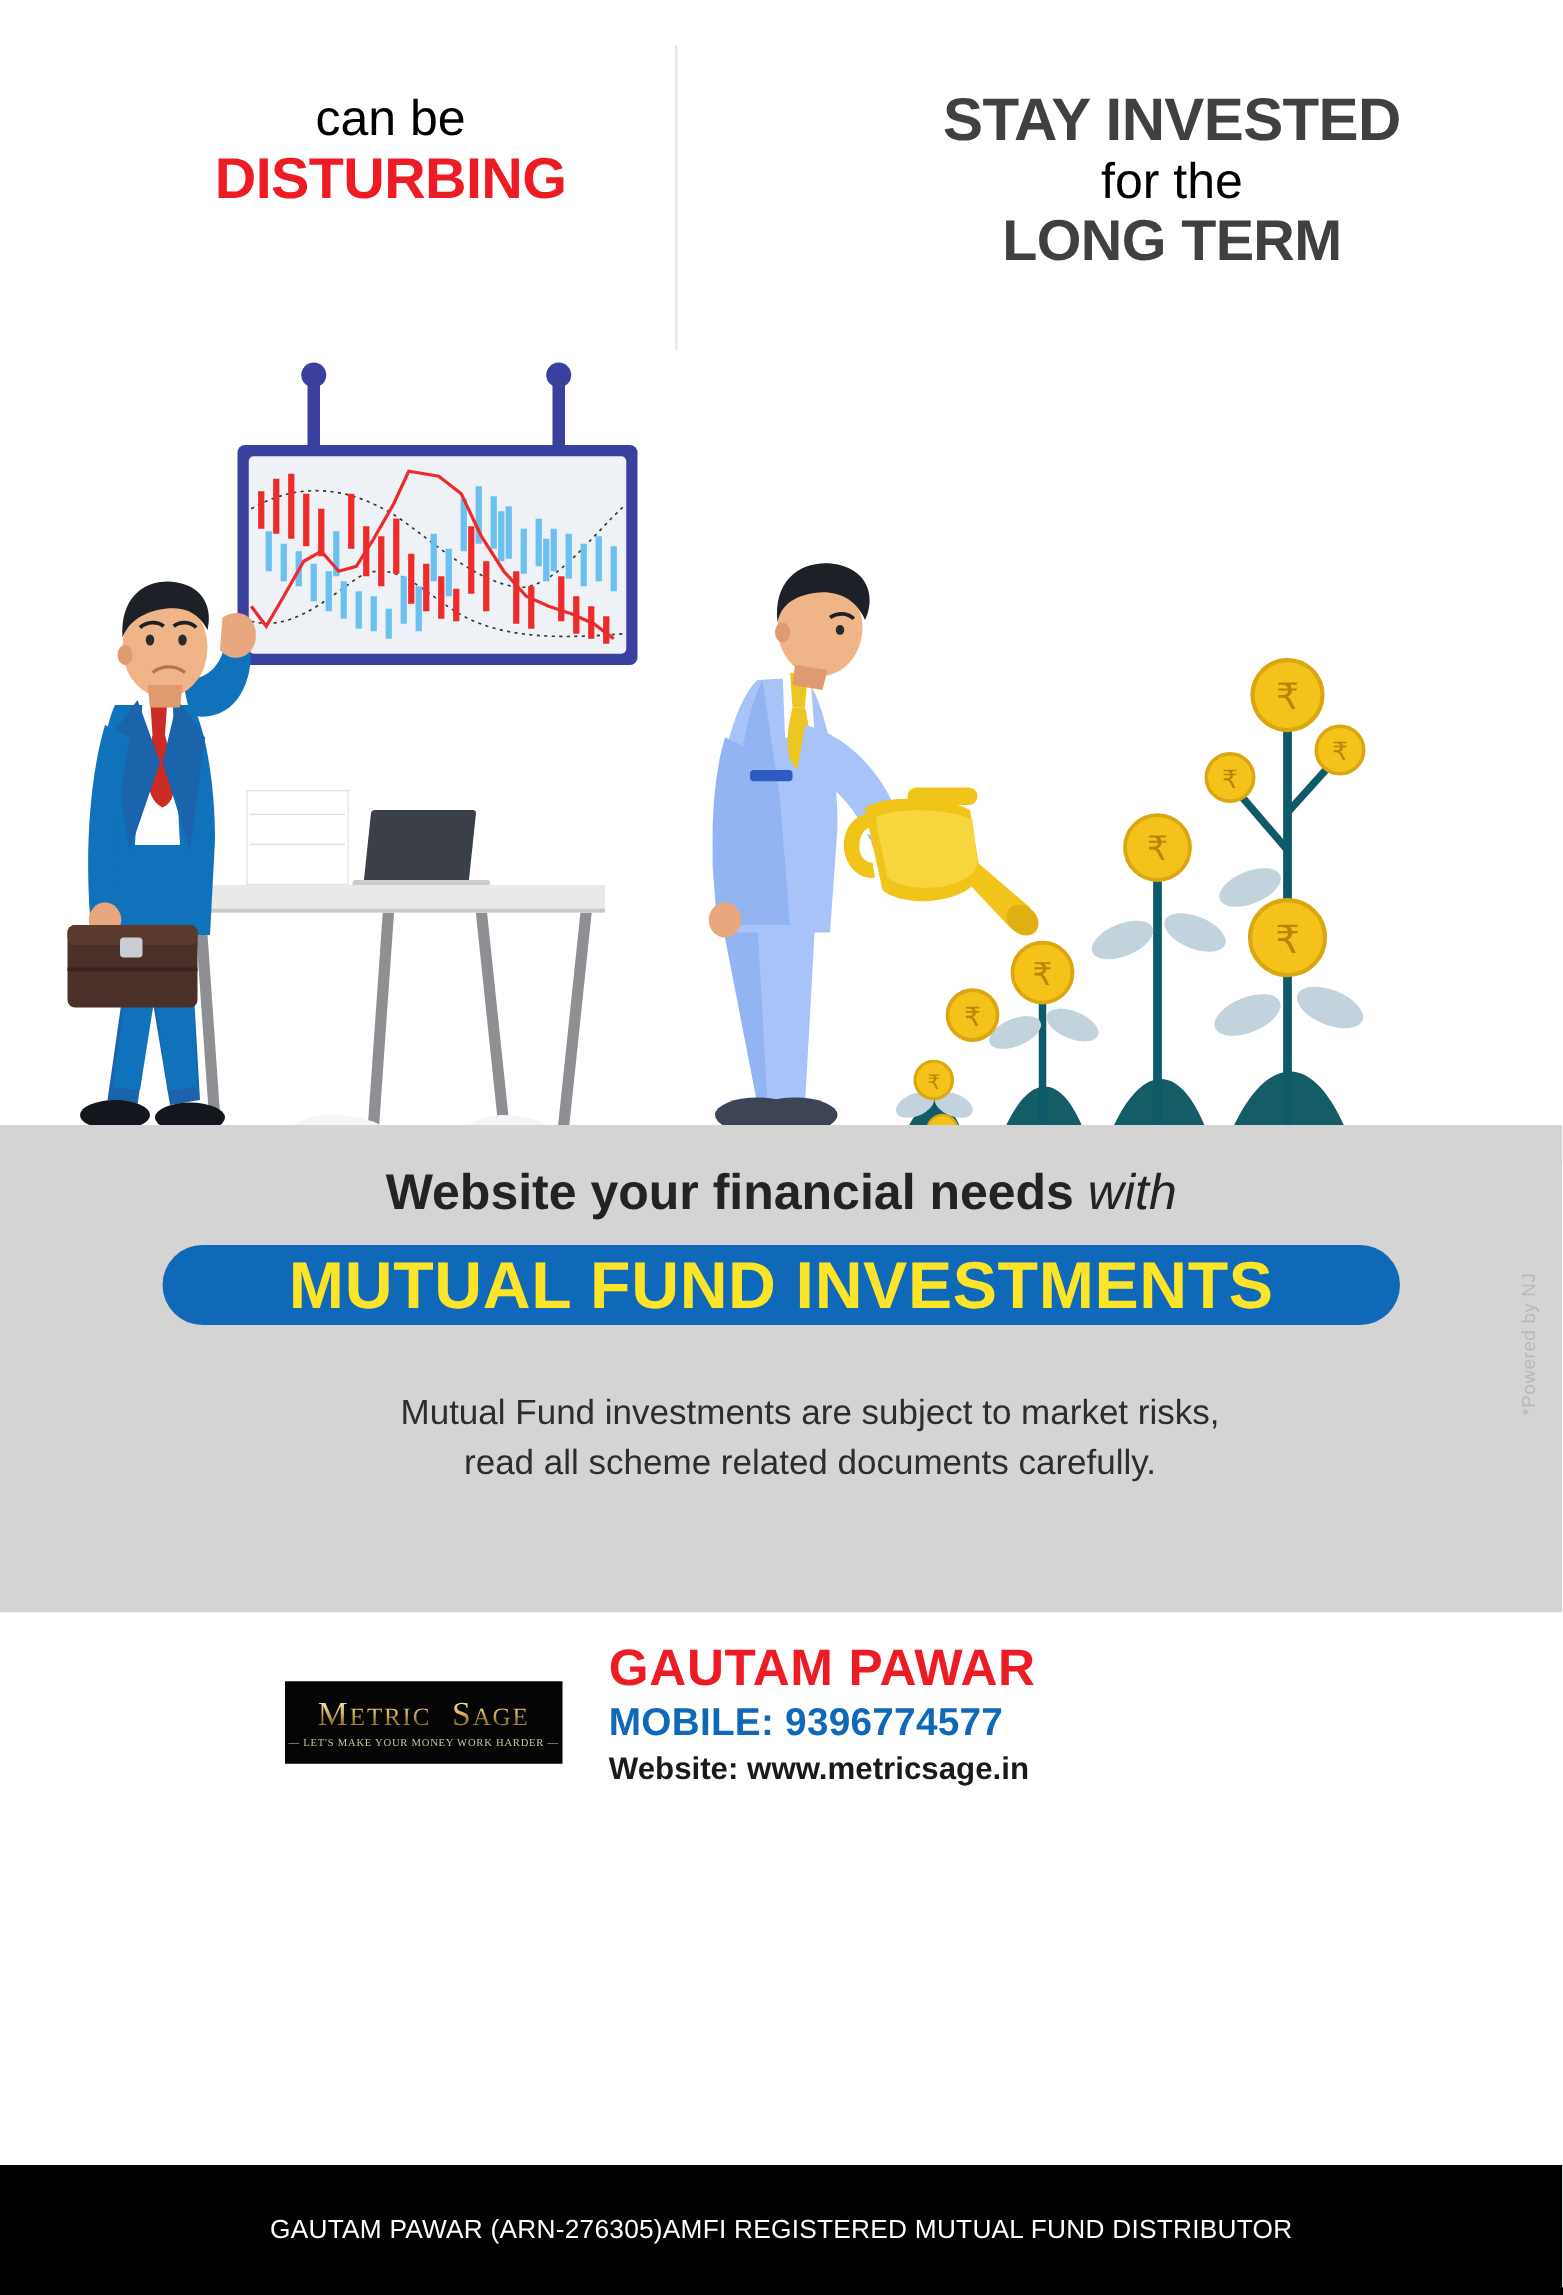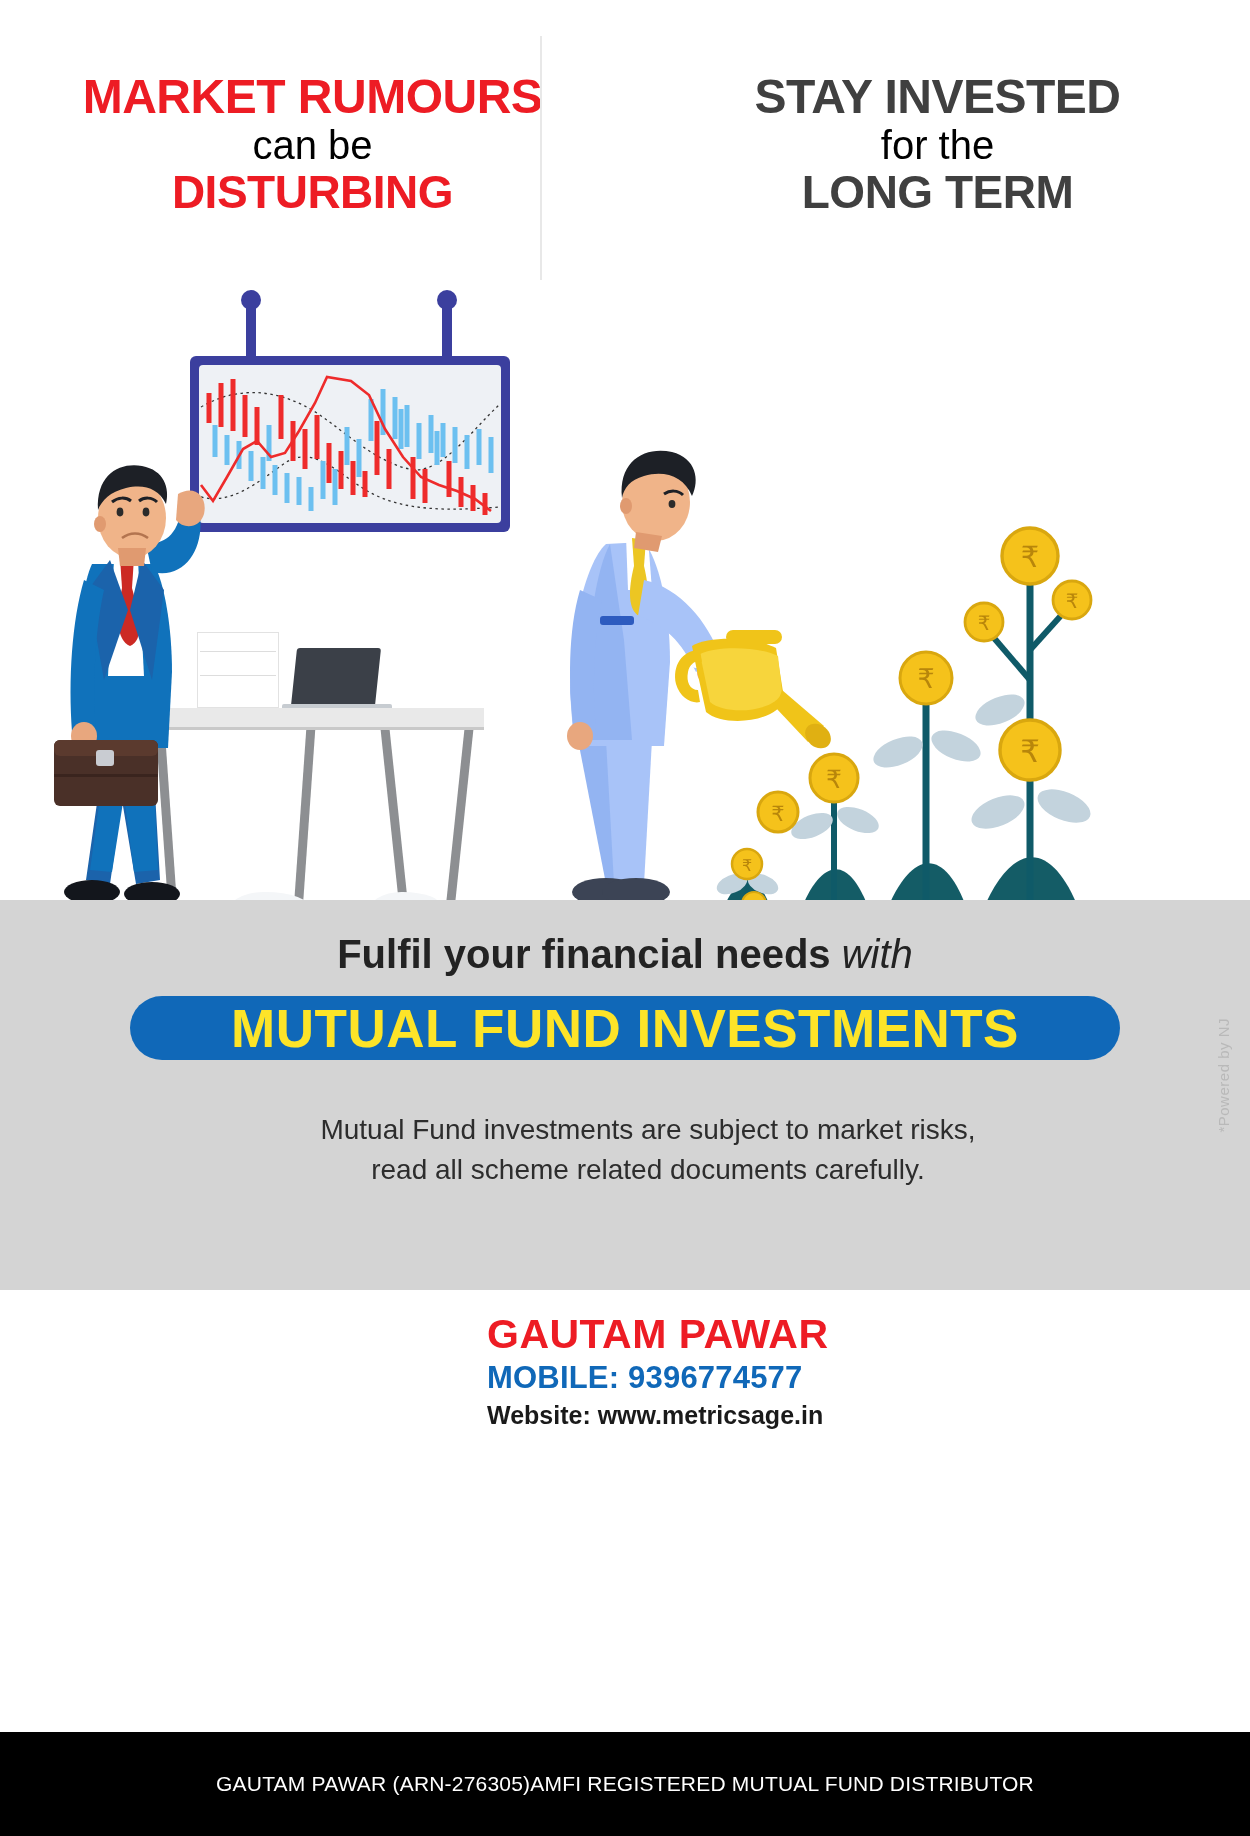--- a/index.html
+++ b/index.html
@@ -204,21 +204,20 @@
   }
   .footer div { color:#ffffff; font-size:21px; line-height:1.45; letter-spacing:.2px; }
 </style>
 </head>
 <body>
 
 <div id="poster">
 
   <div class="headlines">
     <div class="head-col left">
-      <div class="hl-1 red">MARKET RUMOURS</div>
       <div class="hl-2">can be</div>
       <div class="hl-3 red">DISTURBING</div>
     </div>
     <div class="head-col right">
       <div class="hl-1 blue">STAY INVESTED</div>
       <div class="hl-2">for the</div>
       <div class="hl-3 blue">LONG TERM</div>
     </div>
   </div>
 
@@ -471,33 +470,40 @@
 
         <circle cx="54" cy="444" r="12" fill="#f5c21b" stroke="#d9a70f" stroke-width="2"></circle>
         <text x="54" y="450" font-size="13" font-family="DejaVu Sans, sans-serif" text-anchor="middle" fill="#b8860b">₹</text>
       </svg>
     </div>
 
   </div>
 
   <div class="promo">
     <div class="promo-line1">
-      <b>Fulfil your financial needs</b><span class="thin"> with</span>
+      <b>Website your financial needs</b><span class="thin"> with</span>
     </div>
     <div class="pill">
       <span class="pill-text">MUTUAL FUND INVESTMENTS</span>
     </div>
     <div class="disclaimer">
       <div>Mutual Fund investments are subject to market risks,</div>
       <div>read all scheme related documents carefully.</div>
     </div>
     <div class="powered">*Powered by NJ</div>
   </div>
 
   <div class="contact">
+    <div class="logo-box">
+      <div class="logo-main">
+        <span>M</span><small>ETRIC</small>
+        &nbsp;<span>S</span><small>AGE</small>
+      </div>
+      <div class="logo-sub">— LET'S MAKE YOUR MONEY WORK HARDER —</div>
+    </div>
 
     <div class="contact-info">
       <div class="c-name">GAUTAM PAWAR</div>
       <div class="c-mobile">MOBILE: 9396774577</div>
       <div class="c-web">Website: www.metricsage.in</div>
     </div>
   </div>
 
   <div class="footer">
     <div>GAUTAM PAWAR (ARN-276305)</div>

